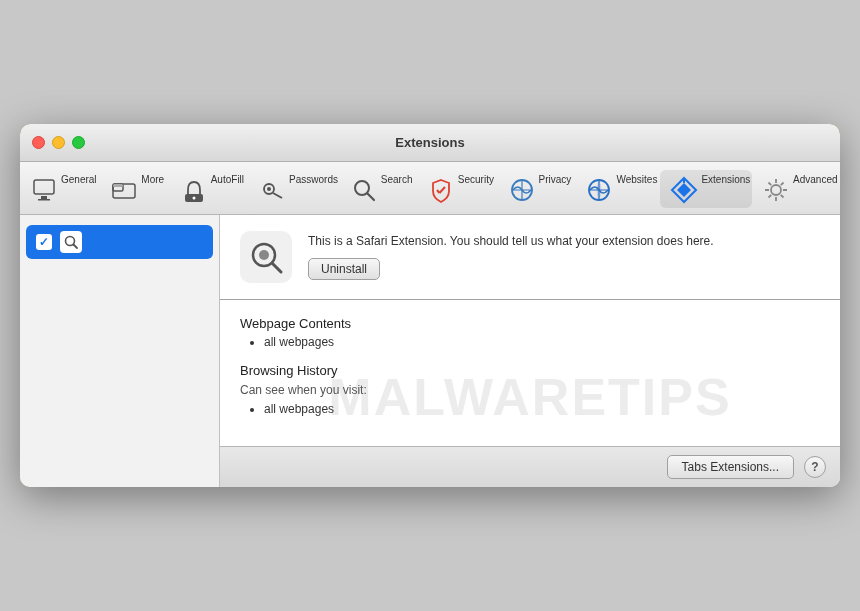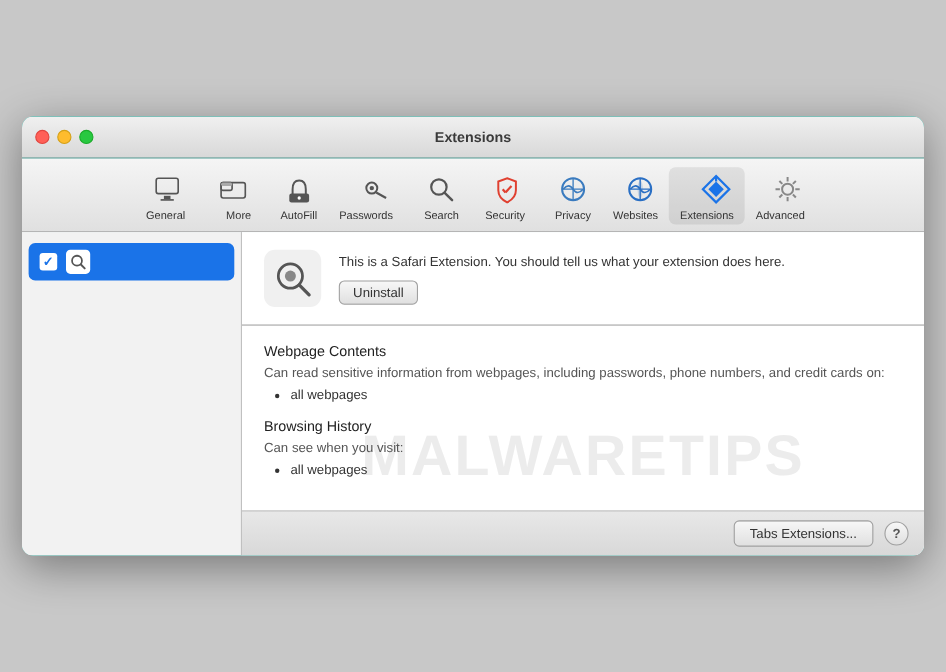--- a/index.html
+++ b/index.html
@@ -10,21 +10,21 @@
       display: flex;
       justify-content: center;
       align-items: center;
       width: 860px;
       height: 611px;
       overflow: hidden;
     }
 
     .window {
       width: 820px;
-      background: #14b8a6;
+      background: #4d7c0f;
       border-radius: 10px;
       box-shadow: 0 10px 40px rgba(0,0,0,0.4);
       overflow: hidden;
       display: flex;
       flex-direction: column;
     }
 
     
     .titlebar {
       background: linear-gradient(to bottom, #f0f0f0, #d8d8d8);
@@ -64,22 +64,22 @@
       background: linear-gradient(to bottom, #f5f5f5, #e0e0e0);
       border-bottom: 1px solid #b5b5b5;
       padding: 8px 0 6px 0;
       display: flex;
       justify-content: center;
       gap: 0;
     }
 
     .toolbar-item {
       display: flex;
-      flex-direction: column;
-      align-items: flex-end;
+      flex-direction: row;
+      align-items: flex-start;
       padding: 4px 10px 2px 10px;
       cursor: pointer;
       border-radius: 6px;
       gap: 3px;
       min-width: 60px;
     }
 
     .toolbar-item.active {
       background: rgba(0,0,0,0.08);
     }
@@ -471,21 +471,20 @@
         <div class="ext-header-text">
           <p class="ext-description">This is a Safari Extension. You should tell us what your extension does here.</p>
           <button class="uninstall-button">Uninstall</button>
         </div>
       </div>
 
       <div class="permissions-section">
 
         <div>
           <p class="perm-section-title">Webpage Contents</p>
-          <p class="perm-section-desc">Can read sensitive information from webpages, including passwords, phone numbers, and credit cards on:</p>
           <ul class="perm-list">
             <li>all webpages</li>
           </ul>
         </div>
 
         <div>
           <p class="perm-section-title">Browsing History</p>
           <p class="perm-section-desc">Can see when you visit:</p>
           <ul class="perm-list">
             <li>all webpages</li>

